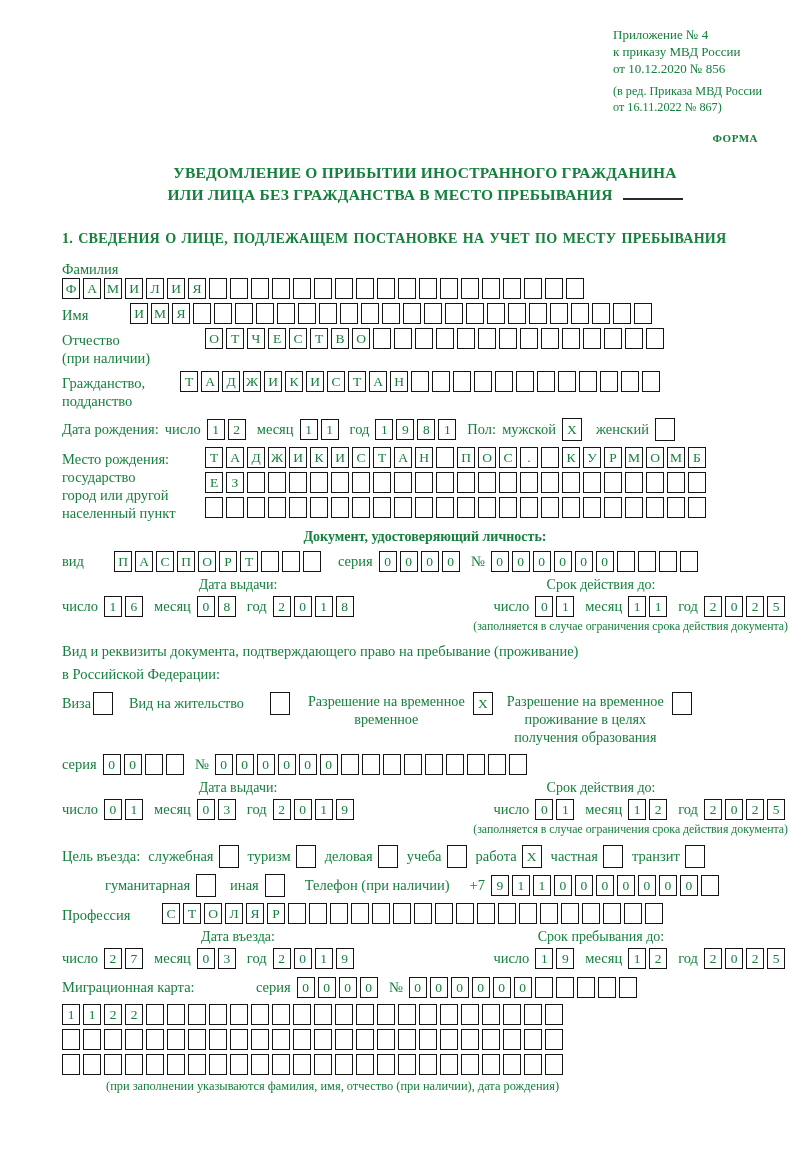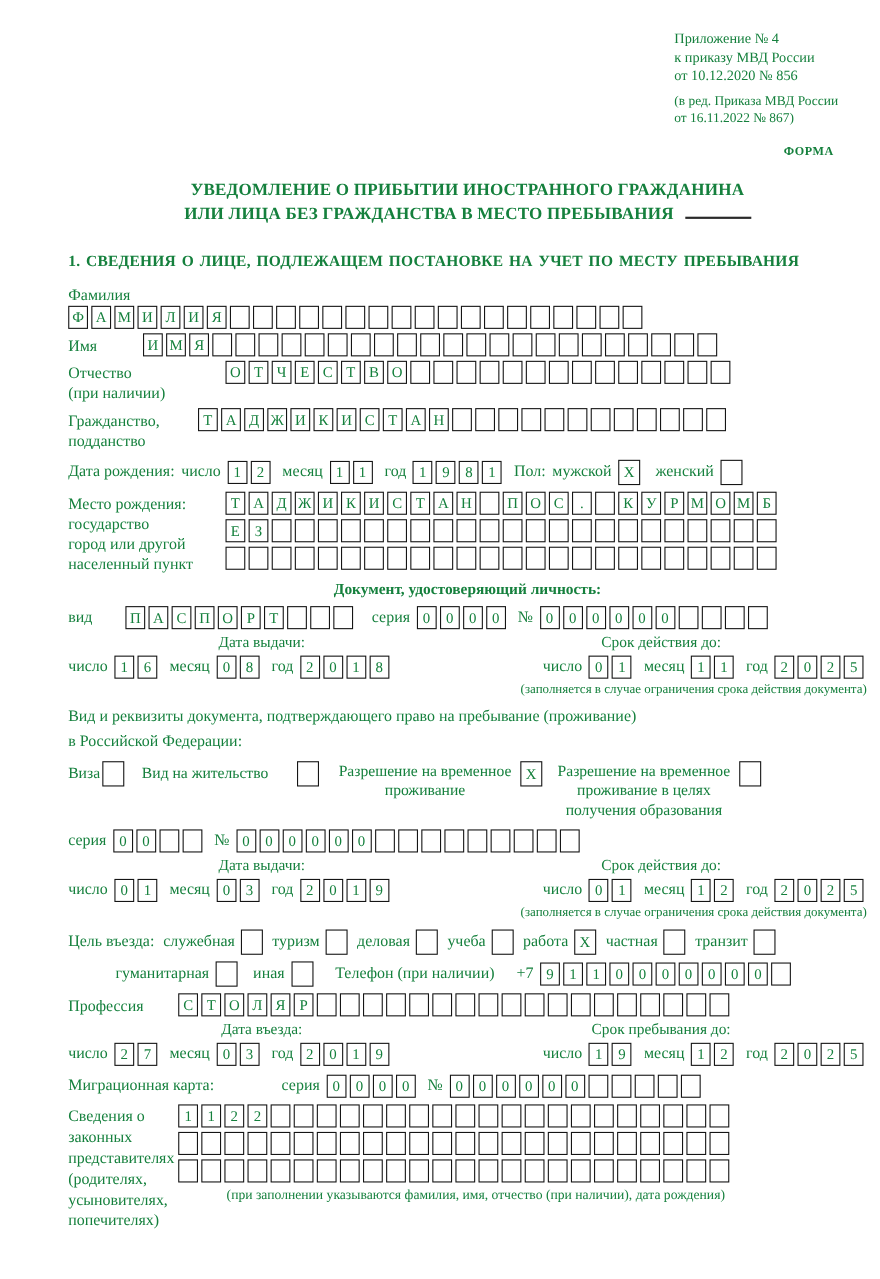--- a/index.html
+++ b/index.html
@@ -419,21 +419,21 @@
       <span class="txt" style="margin-right:2px;">Виза</span>
       <span class="cell box"></span>
     </div>
     <div class="pm" style="margin-left:16px;">
       <span class="txt">Вид на жительство</span>
       <span class="cell box" style="margin-left:18px;"></span>
     </div>
     <div class="pm" style="margin-left:18px;">
       <div class="multi">
         <div>Разрешение на временное</div>
-        <div>проживание</div>
+        <div>временное</div>
       </div>
       <span class="cell box">X</span>
     </div>
     <div class="pm" style="margin-left:14px;">
       <div class="multi">
         <div>Разрешение на временное</div>
         <div>проживание в целях</div>
         <div>получения образования</div>
       </div>
       <span class="cell box"></span>
@@ -666,28 +666,20 @@
         <span class="cell">0</span>
         <span class="cell"></span>
         <span class="cell"></span>
         <span class="cell"></span>
         <span class="cell"></span>
         <span class="cell"></span>
       </span>
   </div>
 
   <div class="reps">
-    <div class="lblcol">
-      <div>Сведения о</div>
-      <div>законных</div>
-      <div>представителях</div>
-      <div>(родителях,</div>
-      <div>усыновителях,</div>
-      <div>попечителях)</div>
-    </div>
     <div class="rowscol">
       <div class="cells">
           <span class="cell">1</span>
           <span class="cell">1</span>
           <span class="cell">2</span>
           <span class="cell">2</span>
           <span class="cell"></span>
           <span class="cell"></span>
           <span class="cell"></span>
           <span class="cell"></span>

